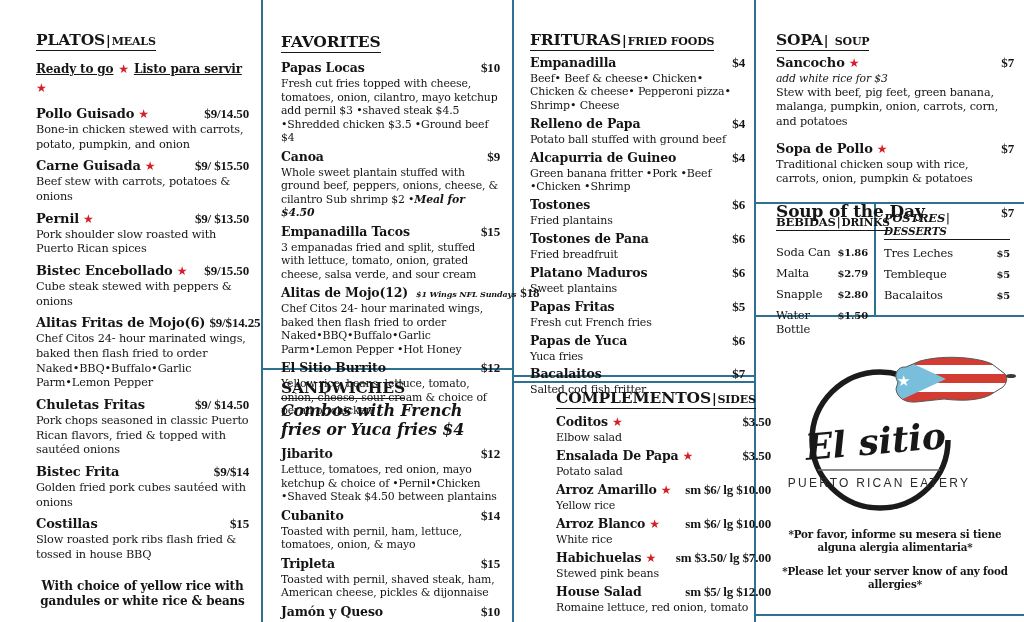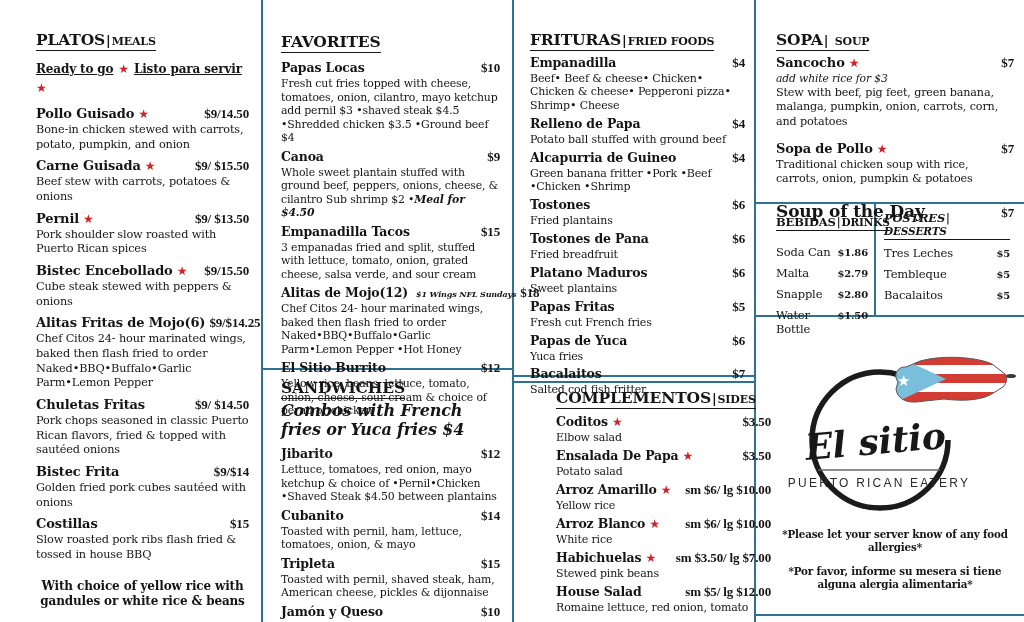--- a/index.html
+++ b/index.html
@@ -427,17 +427,17 @@
         <path d="M14,30 C9,24 13,14 22,15 L36,9 C62,2 96,6 108,12 L121,22 C124,25 123,31 119,35 L106,43 C94,49 75,49 60,47 L32,50 C20,51 13,45 12,37 Z" fill="none" stroke="#5a5a5a" stroke-width="1"></path>
         <ellipse cx="127" cy="24" rx="5" ry="2" fill="#3a3a3a"></ellipse>
       </g>
       <text x="98" y="106" text-anchor="middle" font-family="DejaVu Serif, serif" font-style="italic" font-weight="bold" font-size="36" fill="#181818" transform="rotate(-5 98 100)">El sitio</text>
       <line x1="40" y1="122" x2="162" y2="122" stroke="#666" stroke-width="1.4"></line>
       <text x="101" y="139" text-anchor="middle" font-family="Liberation Sans, sans-serif" font-size="12" letter-spacing="2.2" fill="#2b2b2b">PUERTO RICAN EATERY</text>
     </svg>
   </div>
 
   <div class="footnotes">
+    <p>*Por favor, informe su mesera si tiene alguna alergia alimentaria*</p>
     <p>*Please let your server know of any food allergies*</p>
-    <p>*Por favor, informe su mesera si tiene alguna alergia alimentaria*</p>
   </div>
 
 </div>
 
 </body></html>

